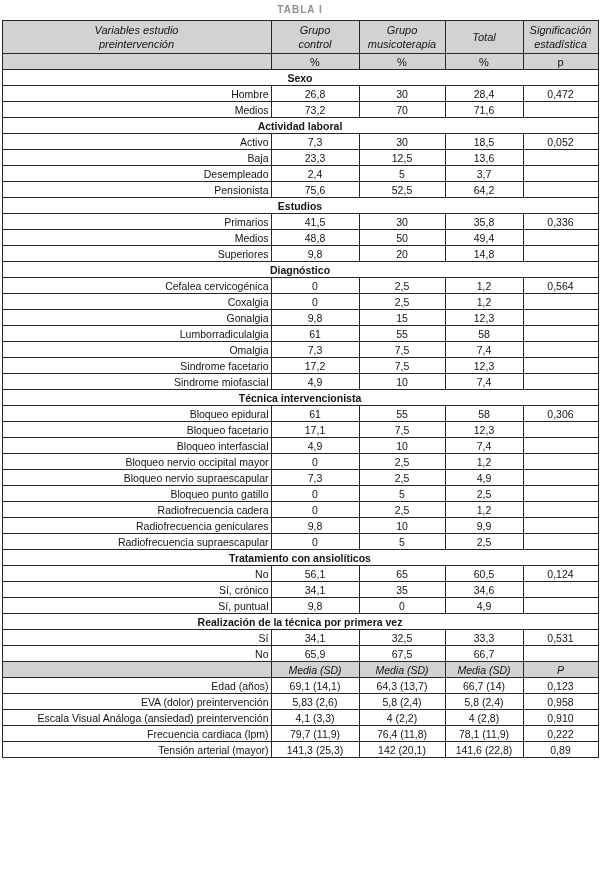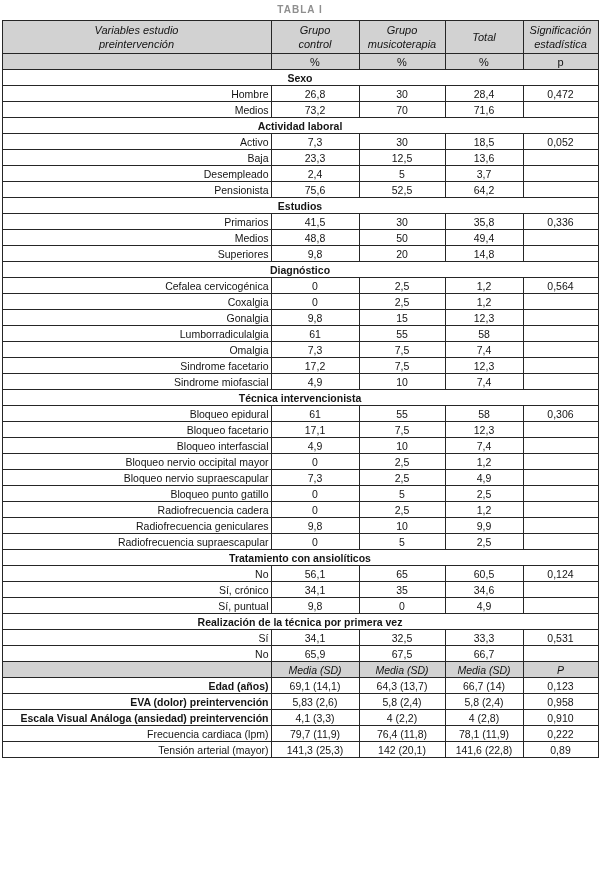--- a/index.html
+++ b/index.html
@@ -82,21 +82,21 @@
     height: 16px;
   }
   tr.media-head td {
     background: #d2d2d2;
     font-style: italic;
     text-align: center;
     height: 16px;
     margin-top: 7px;
   }
   td.lbl.bold {
-    font-weight: bold;
+    font-weight: normal;
     padding-left: 4px;
   }
   td.lbl.indent {
     padding-left: 12px;
   }
 </style>
 </head>
 <body>
 
 <div class="page">

